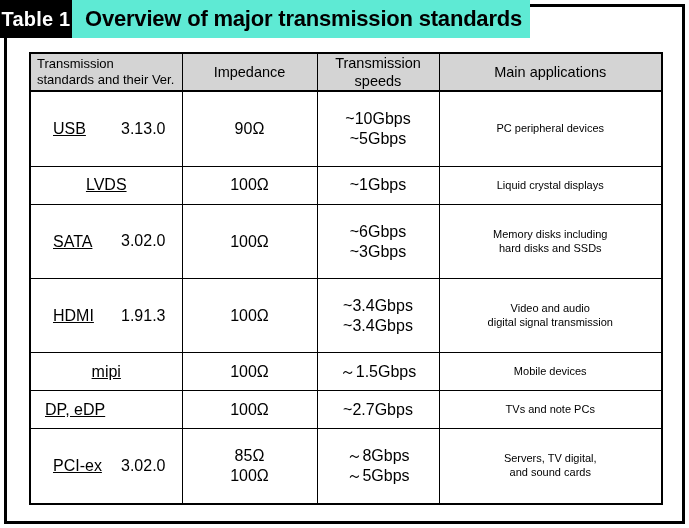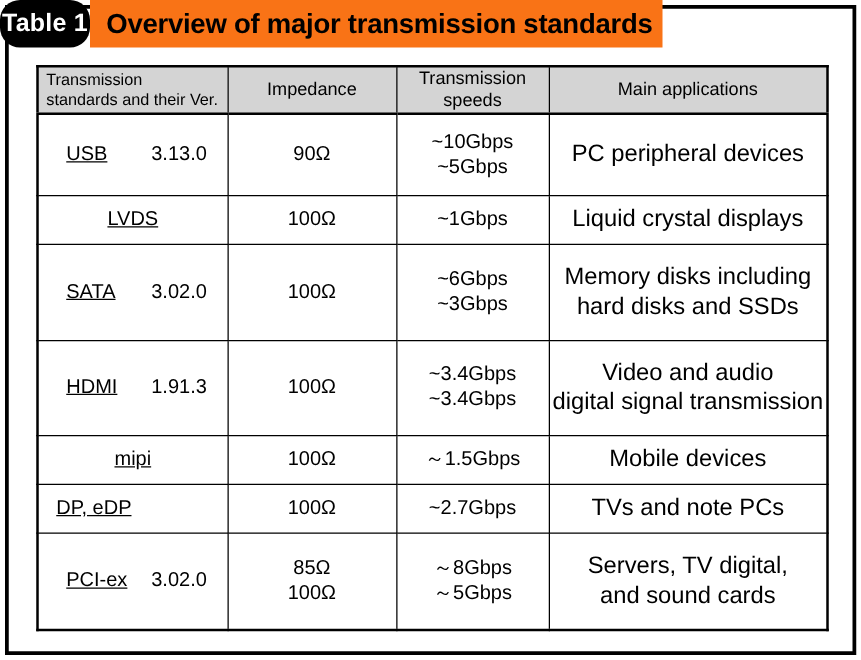--- a/index.html
+++ b/index.html
@@ -49,24 +49,23 @@
     background: #000000;
     color: #ffffff;
     width: 72px;
     height: 38px;
     display: flex;
     align-items: center;
     justify-content: center;
     font-size: 20px;
     font-weight: 600;
     letter-spacing: 0.2px;
-    border-radius: 16px;
   }
   #caption-title {
-    background: #f97316;
+    background: #5eead4;
     height: 38px;
     display: flex;
     align-items: center;
     padding-left: 13px;
     padding-right: 8px;
     font-size: 22px;
     font-weight: 700;
     letter-spacing: -0.2px;
     white-space: nowrap;
   }
@@ -145,21 +144,21 @@
     display: flex;
     flex-direction: column;
     align-items: center;
     justify-content: center;
     height: 100%;
     line-height: 1.25;
     font-size: 16px;
     text-align: center;
   }
   .cell-center.app {
-    font-size: 19px;
+    font-size: 11px;
   }
   .cell-center .line { white-space: nowrap; }
 </style>
 </head>
 <body>
 
 <div id="page">
 
   <div id="outer-frame"></div>
 

